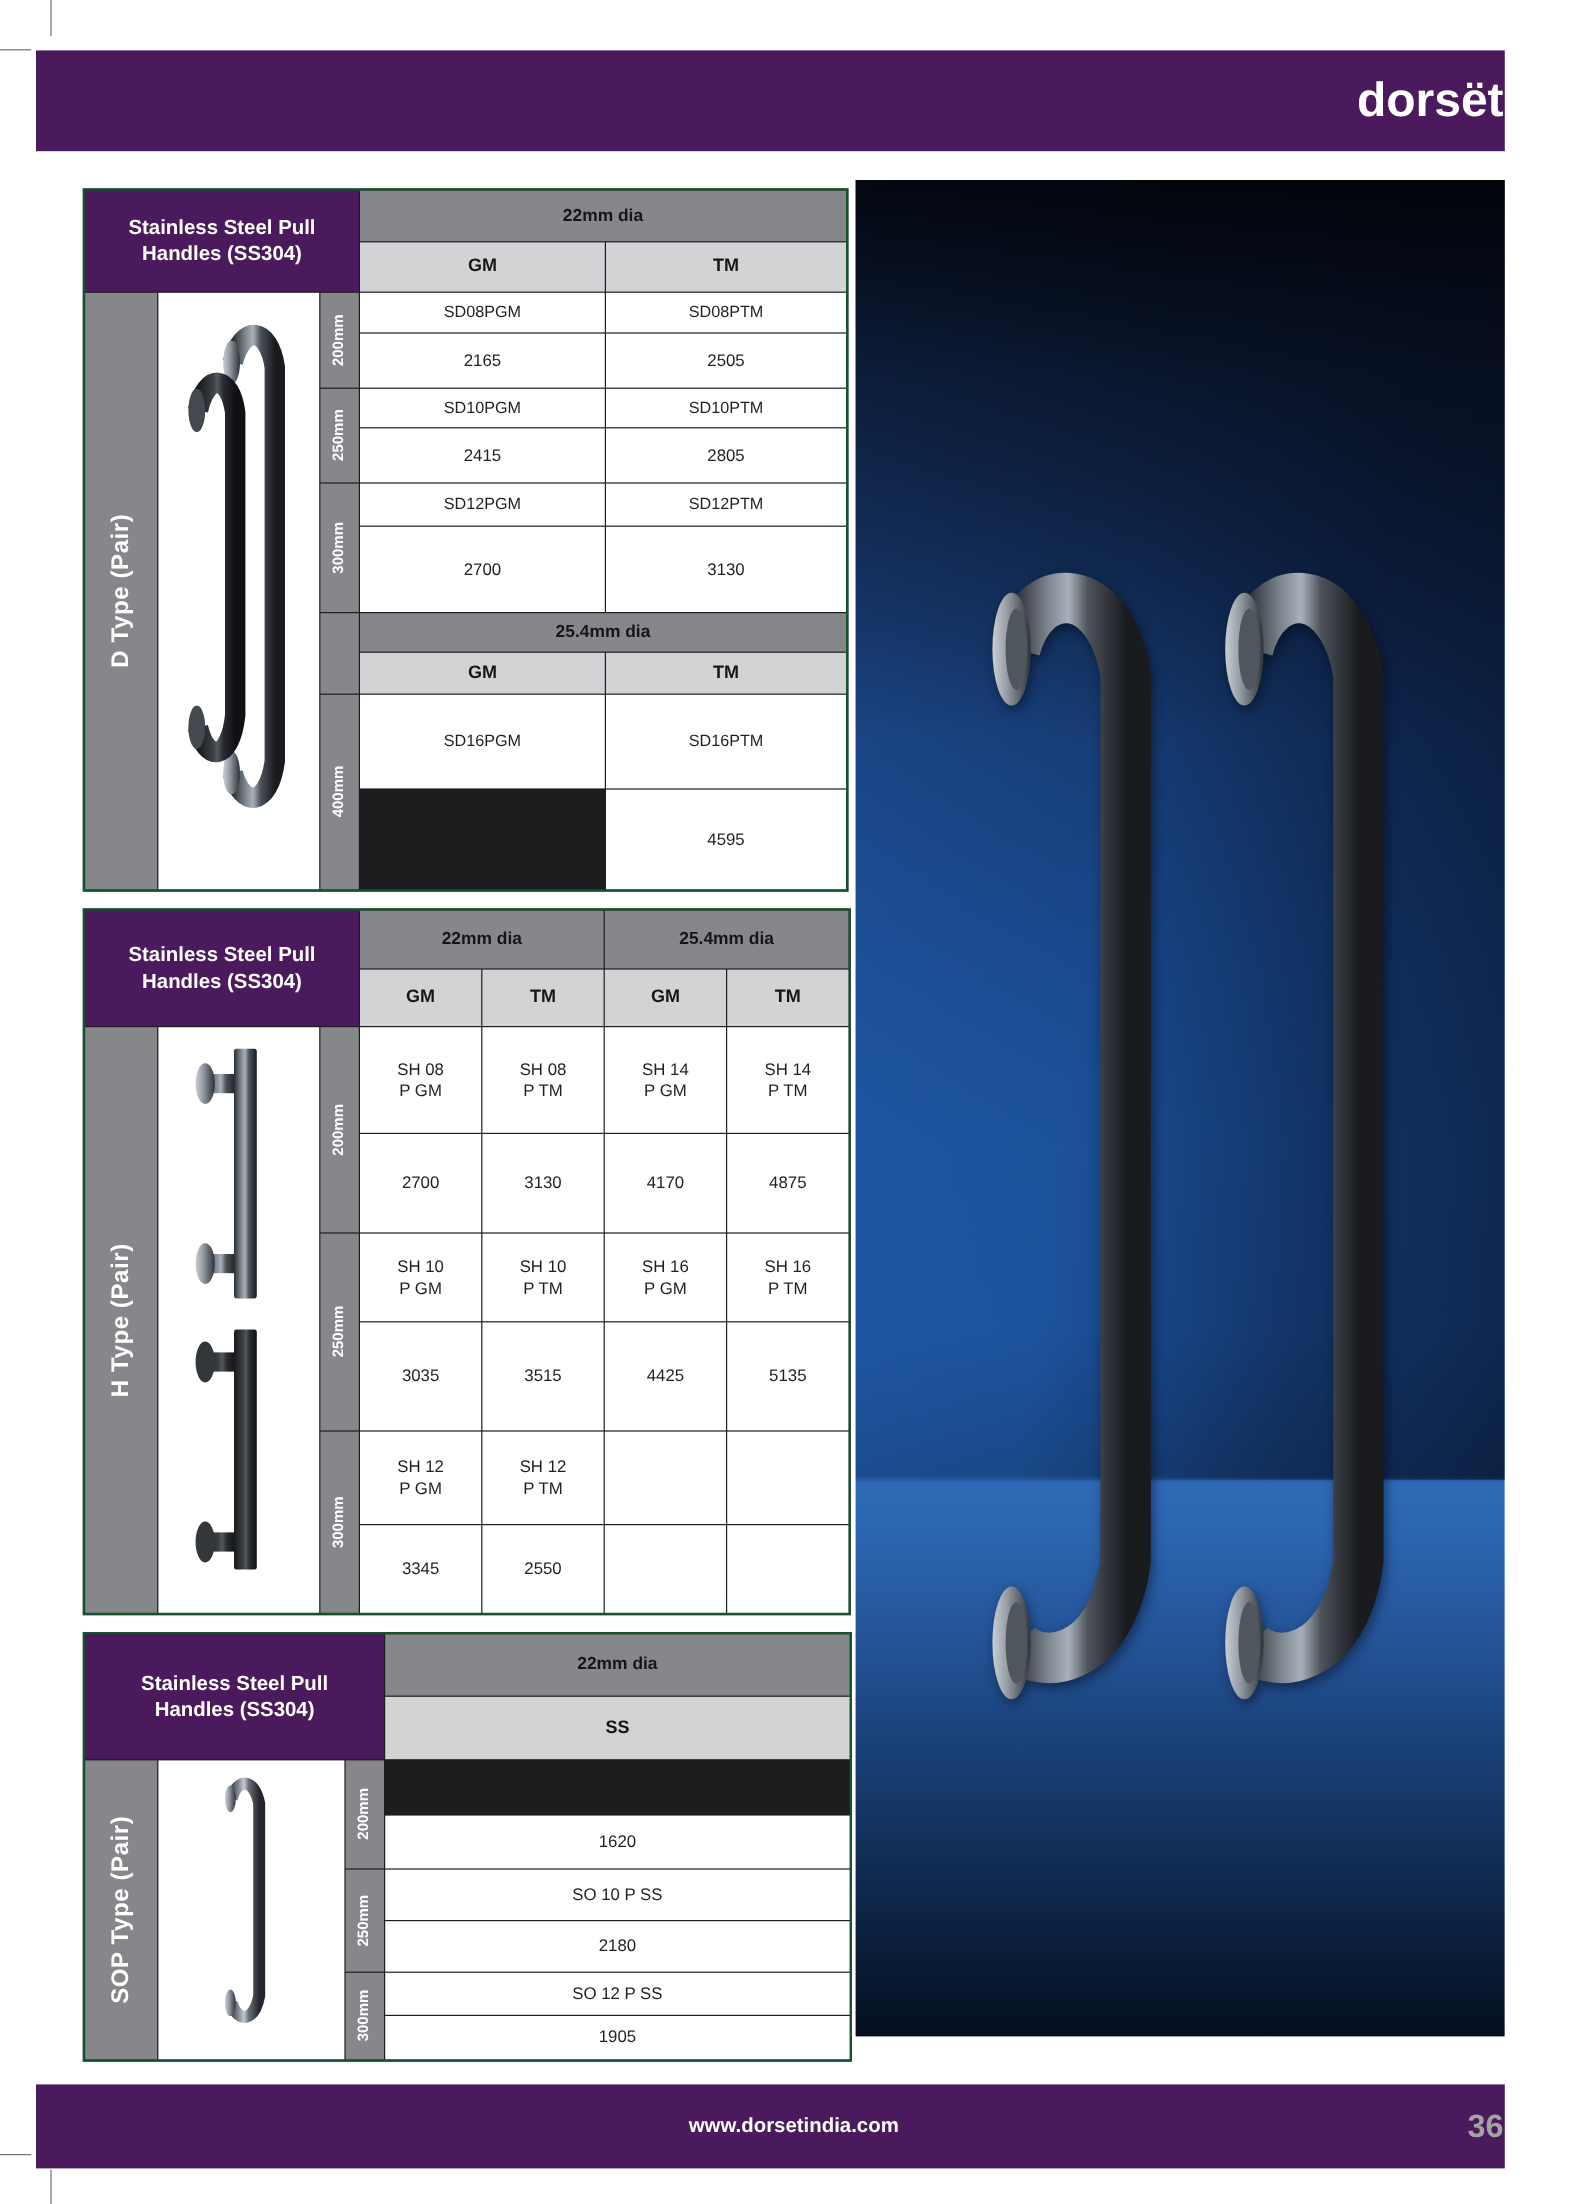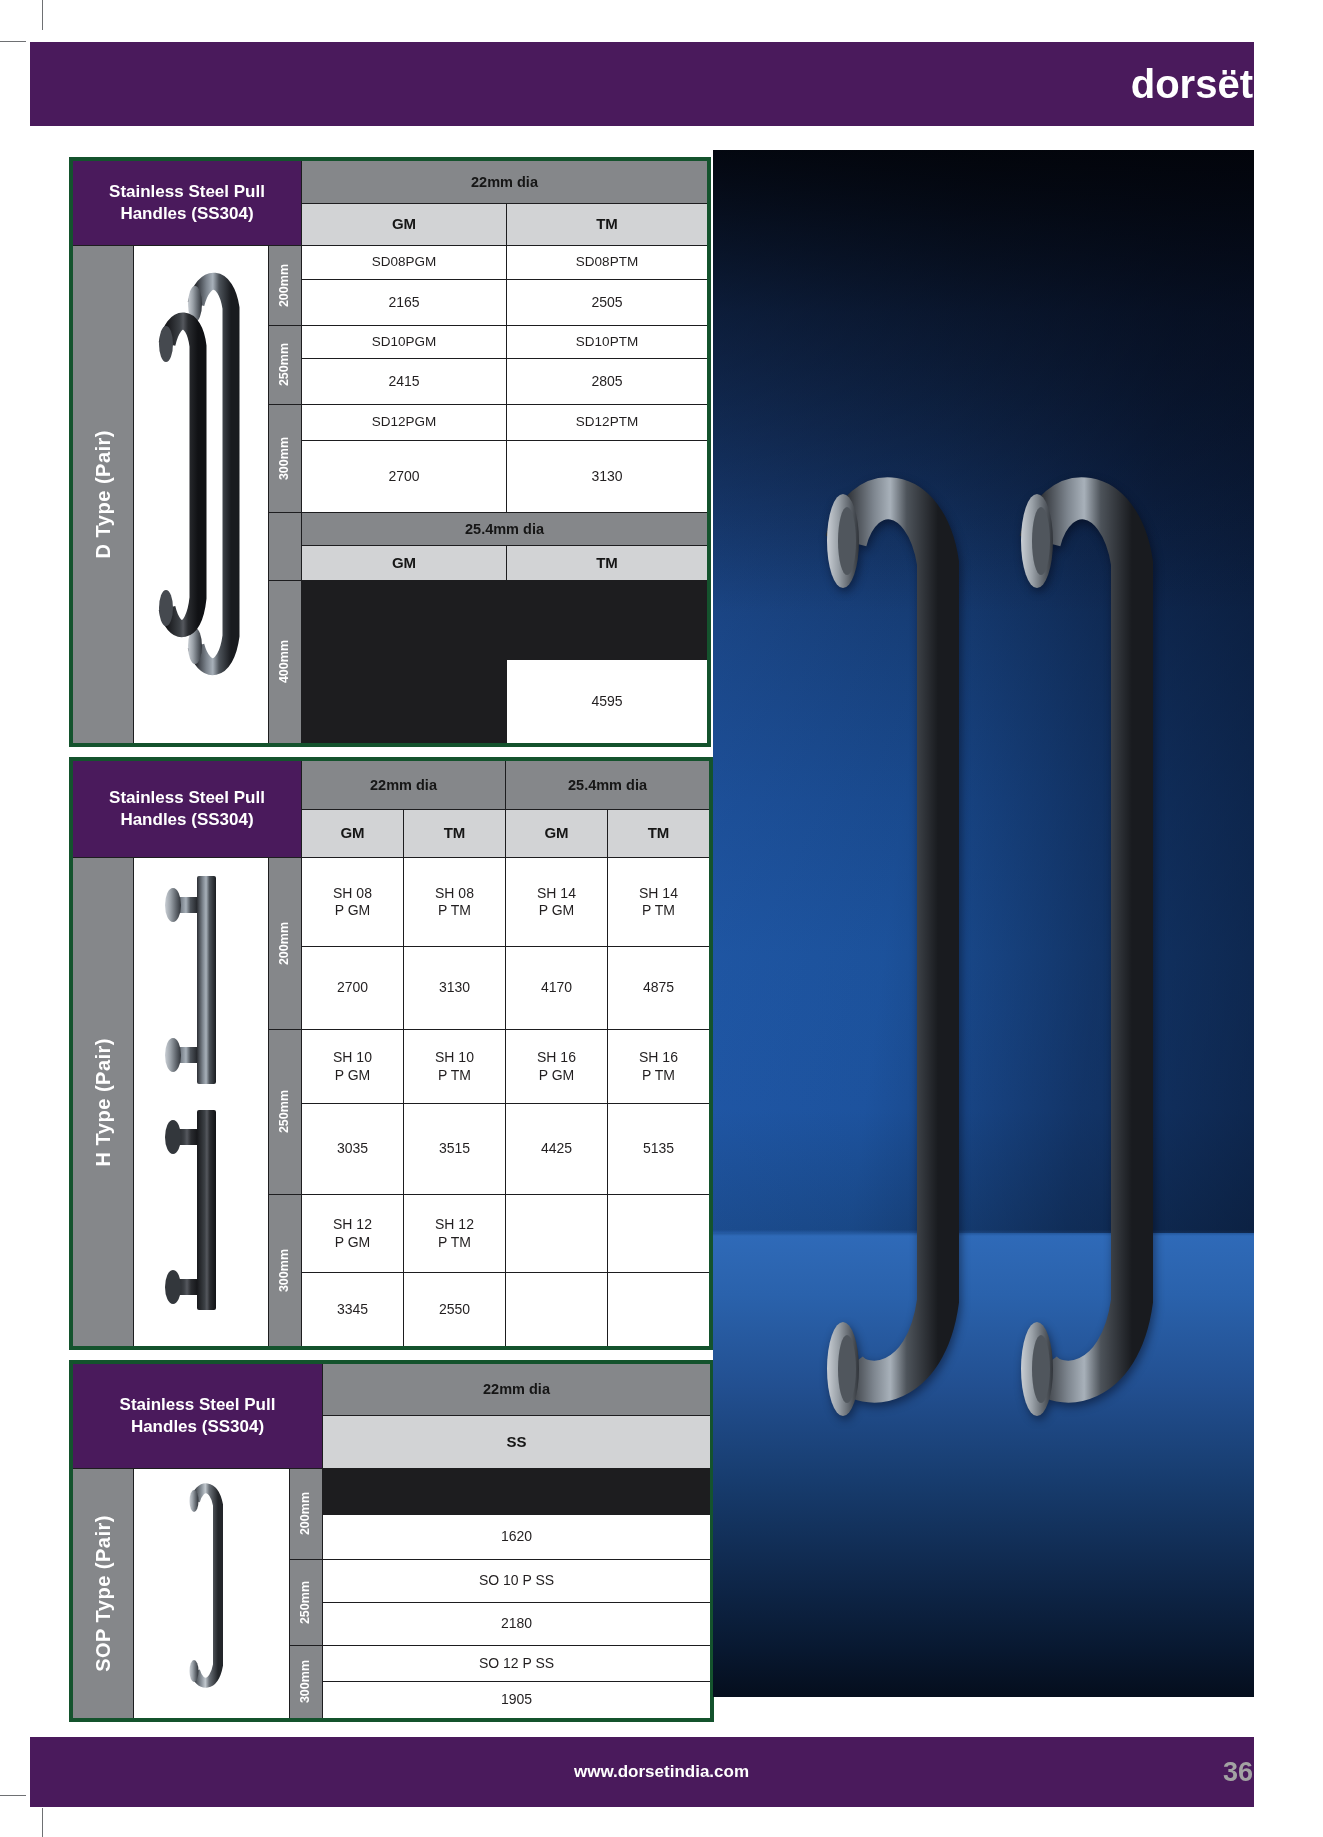--- a/index.html
+++ b/index.html
@@ -11,21 +11,21 @@
   .mark{position:absolute;background:#6e7073;}
 
   
   .banner{background:#4A1A5C;display:flex;align-items:center;justify-content:flex-end;}
   .logo{color:#fff;font-weight:bold;font-size:40px;letter-spacing:0px;padding-right:40px;line-height:1;}
   .footer{background:#4A1A5C;display:flex;align-items:center;}
   .footer-url{flex:1;text-align:center;color:#fff;font-weight:bold;font-size:17px;padding-left:70px;}
   .page-num{color:#a3a3a3;font-weight:bold;font-size:27px;width:70px;text-align:left;}
 
   
-  .gtable{position:absolute;display:grid;gap:1px;background:#1d1d1f;border:4px solid #14532d;}
+  .gtable{position:absolute;display:grid;gap:1px;background:#1d1d1f;border:2px solid #14532d;}
   .cell{background:#fff;display:flex;align-items:center;justify-content:center;
         color:#221f20;font-size:14px;line-height:1.25;text-align:center;}
   .code{font-size:13.5px;}
   .two{flex-direction:column;font-size:14px;}
   .hdark{background:#85878A;color:#161616;font-weight:bold;font-size:14.5px;}
   .hlight{background:#D2D3D5;color:#161616;font-weight:bold;font-size:15px;}
   .ptitle{background:#4A1A5C;color:#fff;font-weight:bold;font-size:17px;
           flex-direction:column;line-height:1.3;}
   .gray{background:#85878A;}
   .vcell{background:#85878A;color:#fff;font-weight:bold;}
@@ -149,20 +149,22 @@
 
     <div class="cell code" style="grid-area:7/4/8/5">SD12PGM</div>
     <div class="cell code" style="grid-area:7/5/8/6">SD12PTM</div>
     <div class="cell" style="grid-area:8/4/9/5">2700</div>
     <div class="cell" style="grid-area:8/5/9/6">3130</div>
 
     <div class="cell hdark" style="grid-area:9/4/10/6">25.4mm dia</div>
     <div class="cell hlight" style="grid-area:10/4/11/5">GM</div>
     <div class="cell hlight" style="grid-area:10/5/11/6">TM</div>
 
+    <div class="cell code" style="grid-area:11/4/12/5">SD16PGM</div>
+    <div class="cell code" style="grid-area:11/5/12/6">SD16PTM</div>
     <div class="cell" style="grid-area:12/5/13/6">4595</div>
   </div>
 
   <div class="gtable" style="left:69px;top:757px;grid-template-columns:60px 134px 32px 101px 101px 101px 101px;
               grid-template-rows:48px 47px 88px 82px 73px 90px 77px 73px;">
     <div class="cell ptitle" style="grid-area:1/1/3/4">
       <span>Stainless Steel Pull</span>
       <span>Handles (SS304)</span>
     </div>
     <div class="cell hdark" style="grid-area:1/4/2/6">22mm dia</div>

